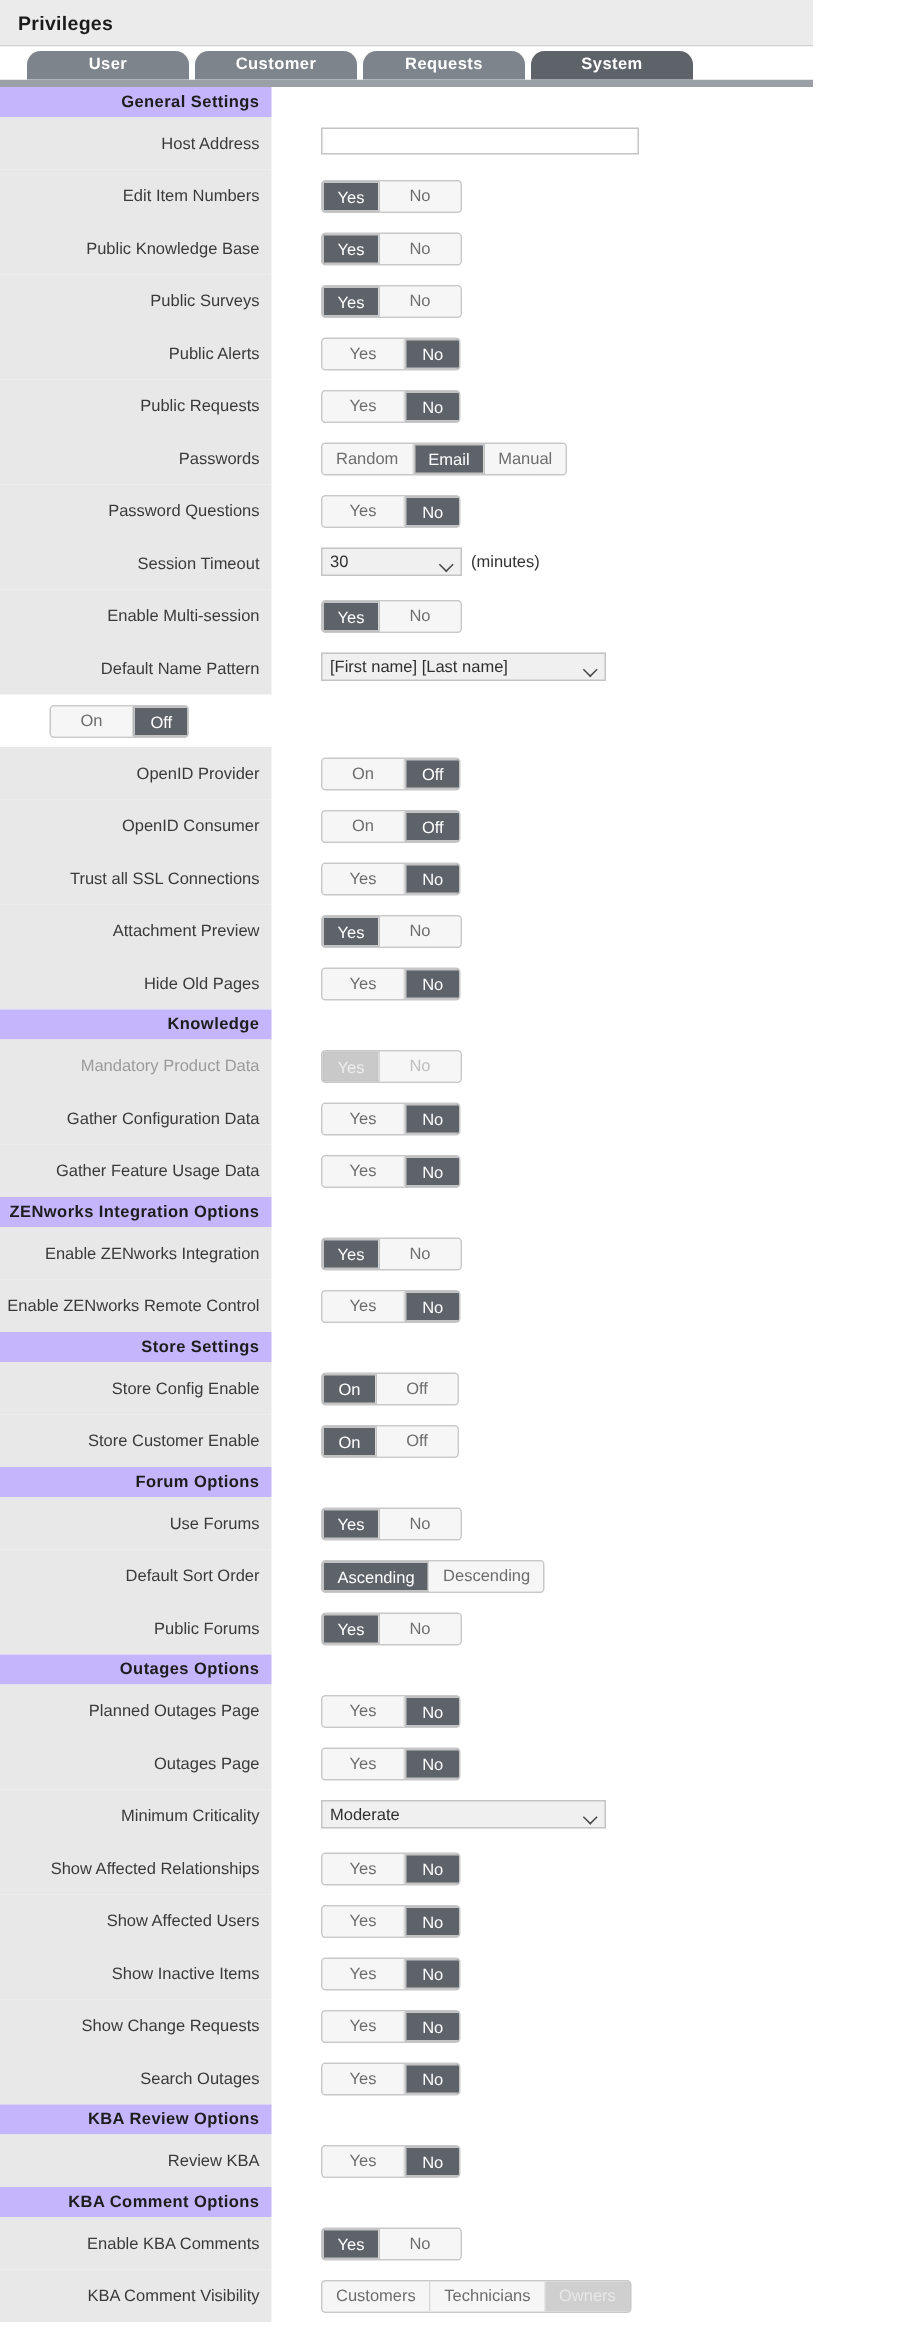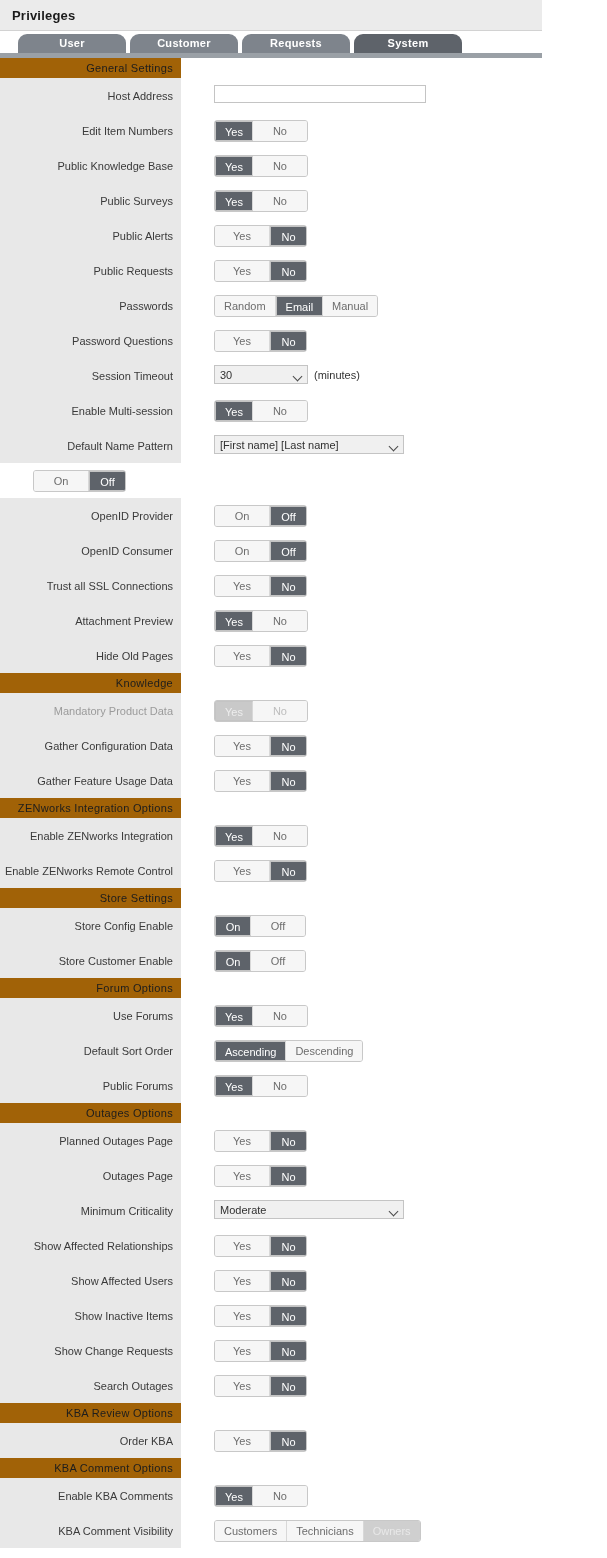--- a/index.html
+++ b/index.html
@@ -100,22 +100,22 @@
   .ctl {
     flex: 1;
     padding: 7px 0 0 5px;
     box-sizing: border-box;
     display: flex;
     align-items: center;
     gap: 6px;
     margin-left: 28px;
   }
   .row.section .lbl {
-    background: #a16207;
-    font-weight: normal;
+    background: #c4b5fd;
+    font-weight: bold;
     color: #1d1d1d;
     letter-spacing: .3px;
   }
   .row.section { min-height: 20px; }
   .row.section .ctl { background: #ffffff; }
 
   
   .seg {
     display: inline-flex;
     border: 1px solid #c8c8c8;
@@ -560,21 +560,21 @@
             <div class="opt">Yes</div>
             <div class="opt sel">No</div>
           </div>
         </div>
       </div>
       <div class="row section">
         <div class="lbl">KBA Review Options</div>
         <div class="ctl"></div>
       </div>
       <div class="row">
-        <div class="lbl">Order KBA</div>
+        <div class="lbl">Review KBA</div>
         <div class="ctl">
           <div class="seg">
             <div class="opt">Yes</div>
             <div class="opt sel">No</div>
           </div>
         </div>
       </div>
       <div class="row section">
         <div class="lbl">KBA Comment Options</div>
         <div class="ctl"></div>

